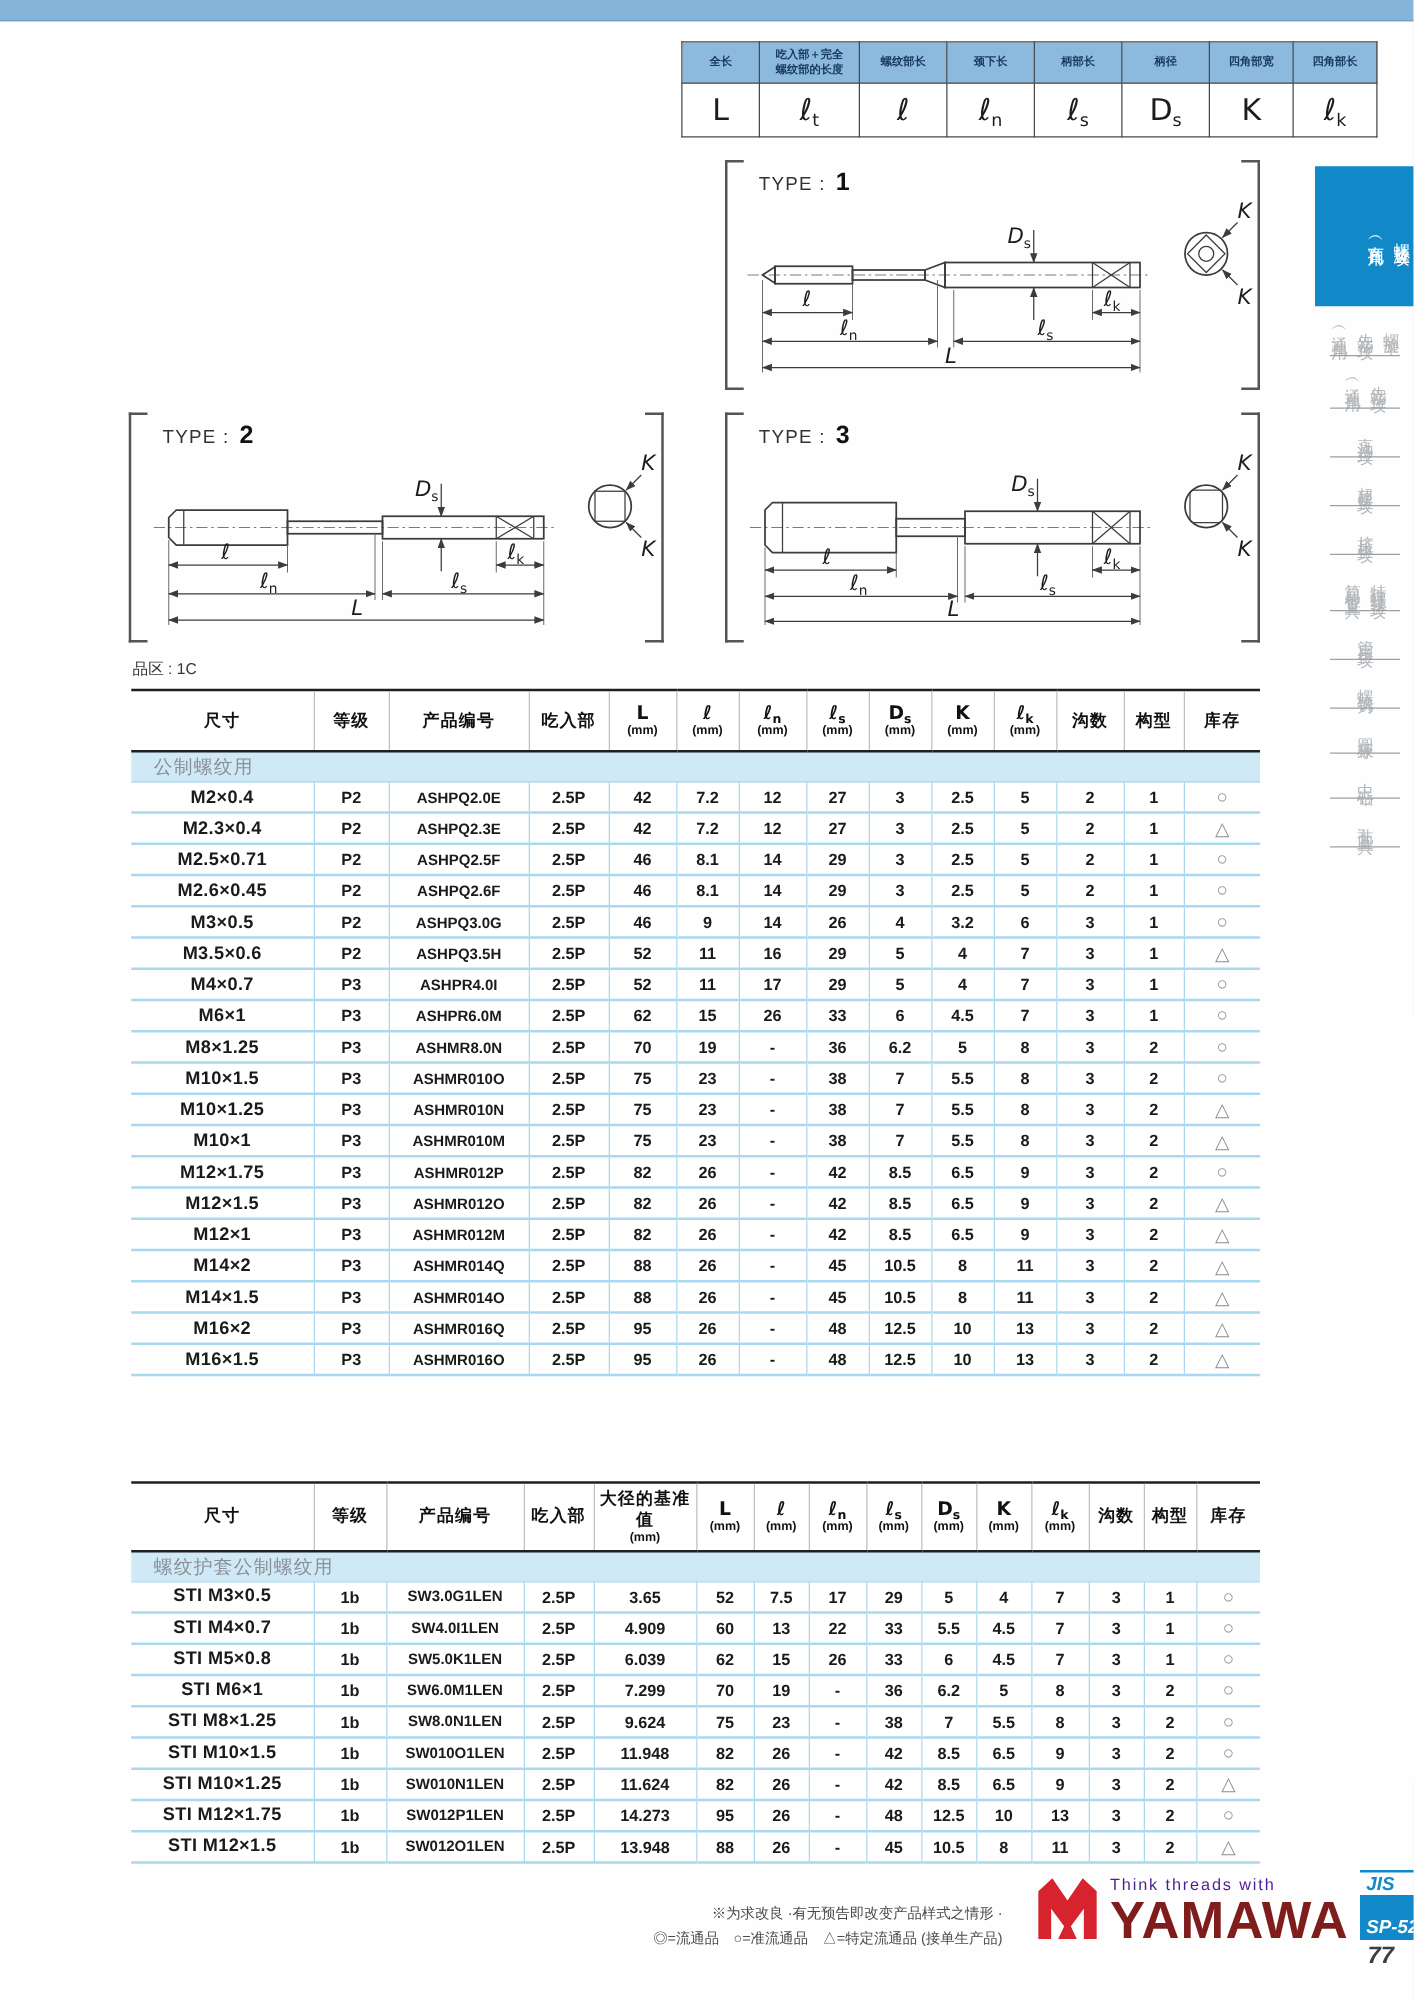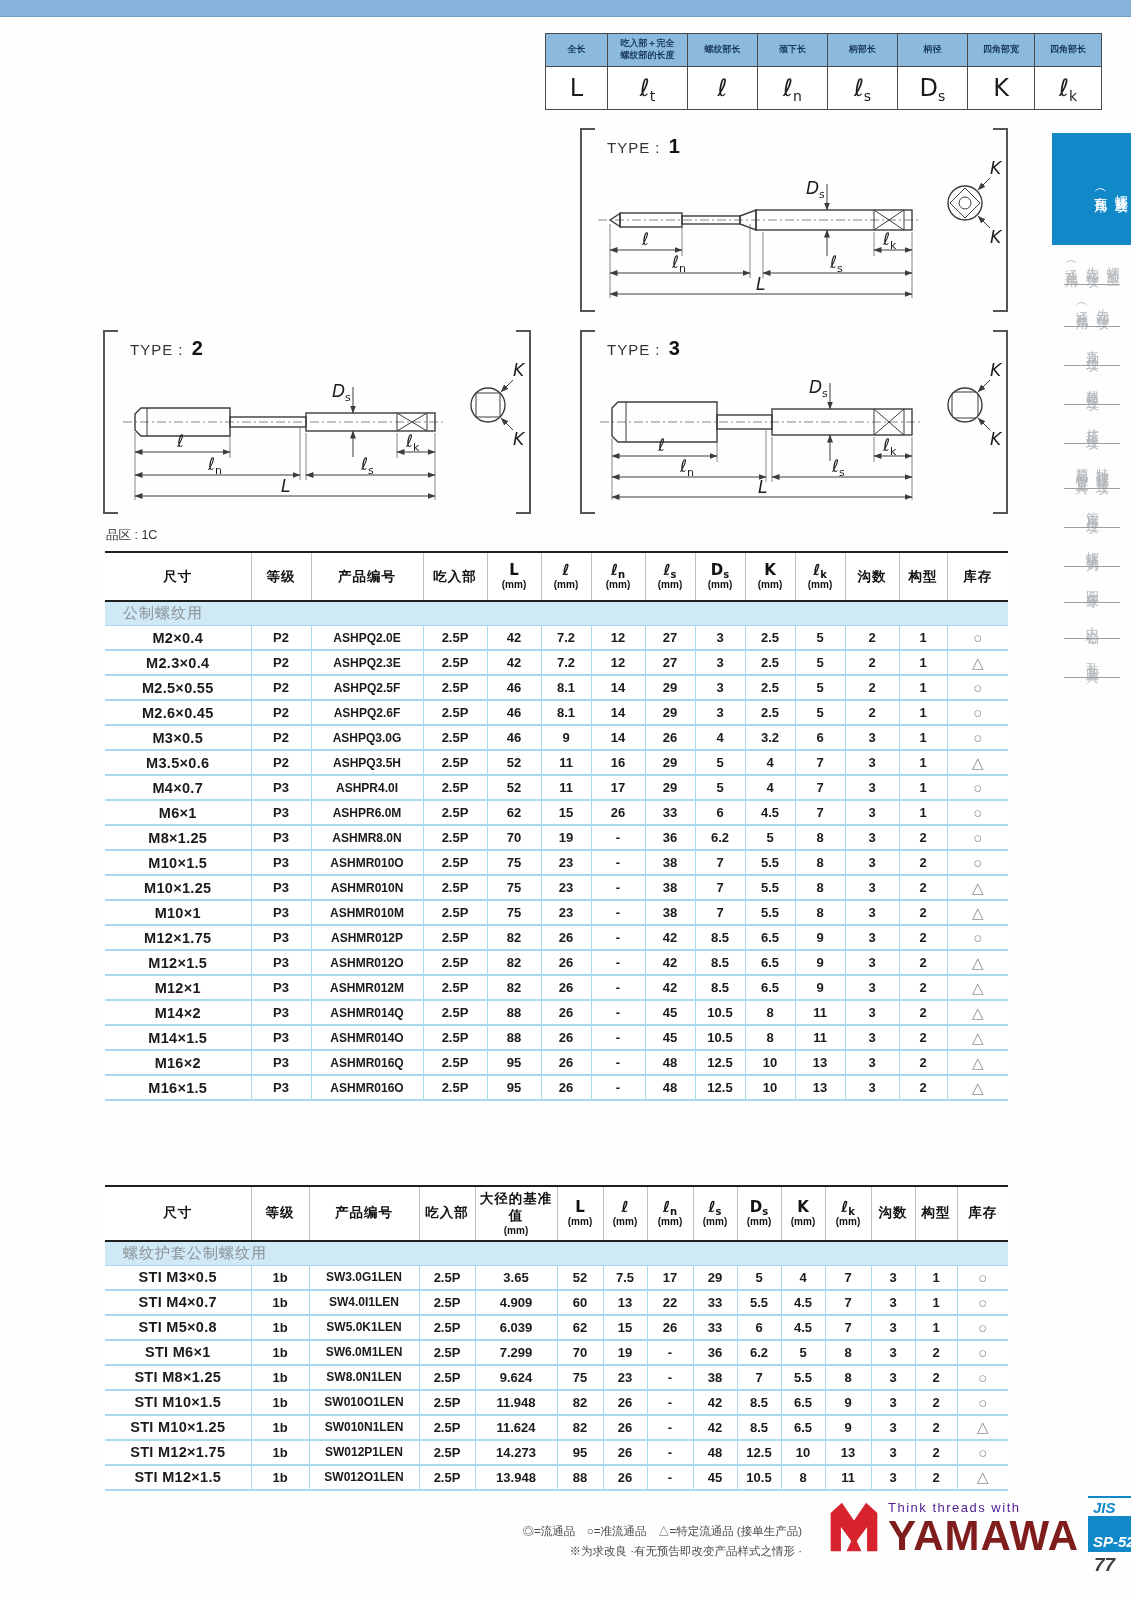--- a/index.html
+++ b/index.html
@@ -358,21 +358,21 @@
           <td>12</td>
           <td>27</td>
           <td>3</td>
           <td>2.5</td>
           <td>5</td>
           <td>2</td>
           <td>1</td>
           <td>△</td>
         </tr>
         <tr>
-          <td>M2.5×0.55</td>
+          <td>M2.5×0.71</td>
           <td>P2</td>
           <td>ASHPQ2.5F</td>
           <td>2.5P</td>
           <td>46</td>
           <td>8.1</td>
           <td>14</td>
           <td>29</td>
           <td>3</td>
           <td>2.5</td>
           <td>5</td>
@@ -905,22 +905,22 @@
       <div class="side-div"></div>
     </aside>
 
   <div class="jis">
     <div class="jis-top">JIS</div>
     <div class="jis-code">SP-52</div>
     <div class="jis-page">77</div>
   </div>
 
   <div class="footnote">
+    <div>※为求改良 ·有无预告即改变产品样式之情形 ·</div>
     <div>◎=流通品　○=准流通品　△=特定流通品 (接单生产品)</div>
-    <div>※为求改良 ·有无预告即改变产品样式之情形 ·</div>
   </div>
 
   <div class="brand">
     <svg class="mk" viewBox="0 0 60 60">
       <path d="M5 57 V16 L17 5 L30 24 L43 5 L55 16 V57 H44 V31 L30 50 L16 31 V57 Z" fill="#d6232e"></path>
       <path d="M22 57 L30 40 L38 57 Z" fill="#d6232e"></path>
     </svg>
     <div class="txt">
       <span class="tagline">Think threads with</span>
       <span class="bname">YAMAWA</span>

